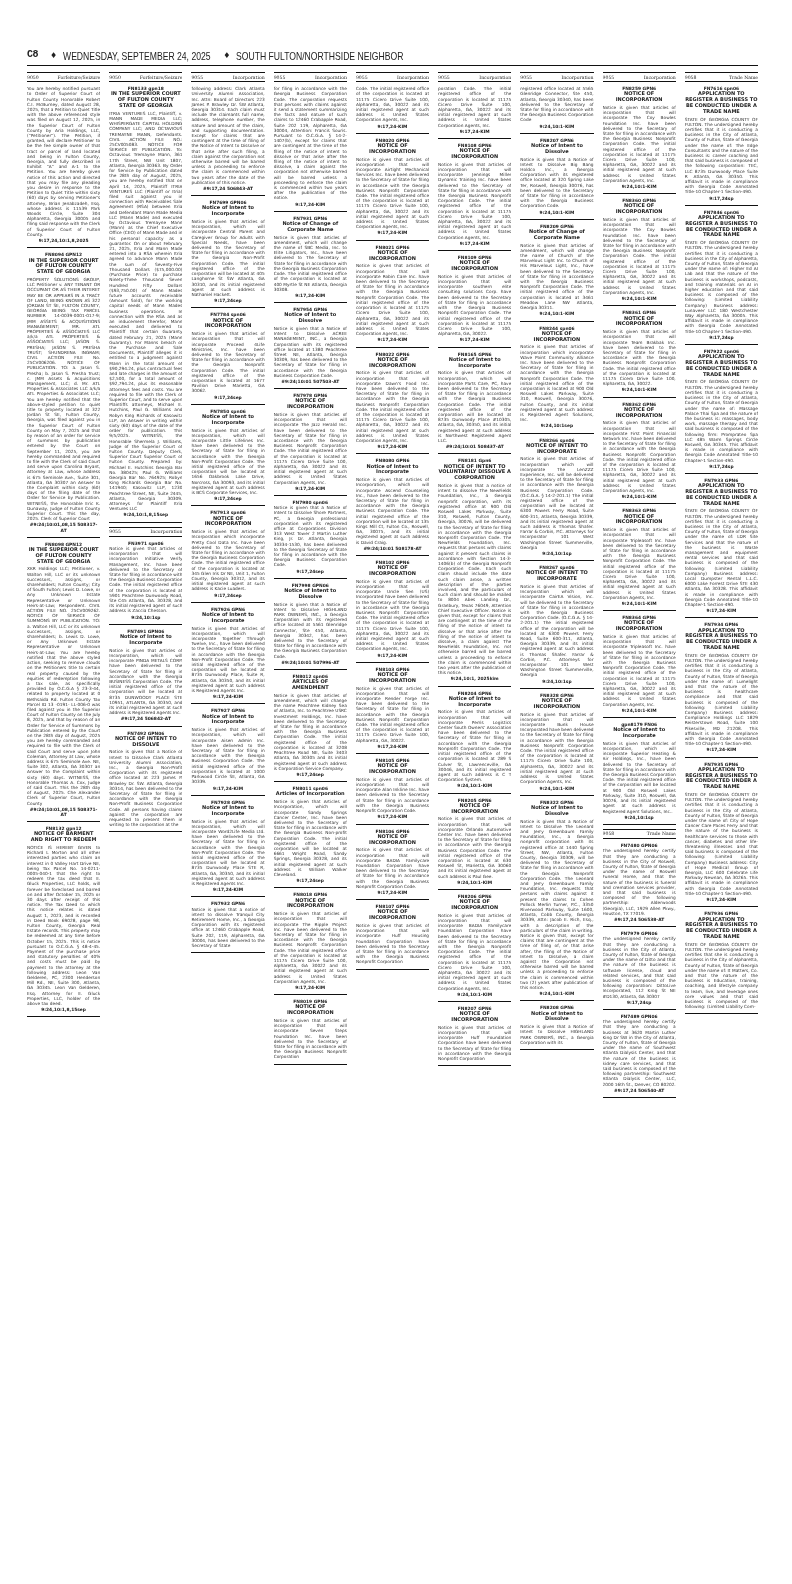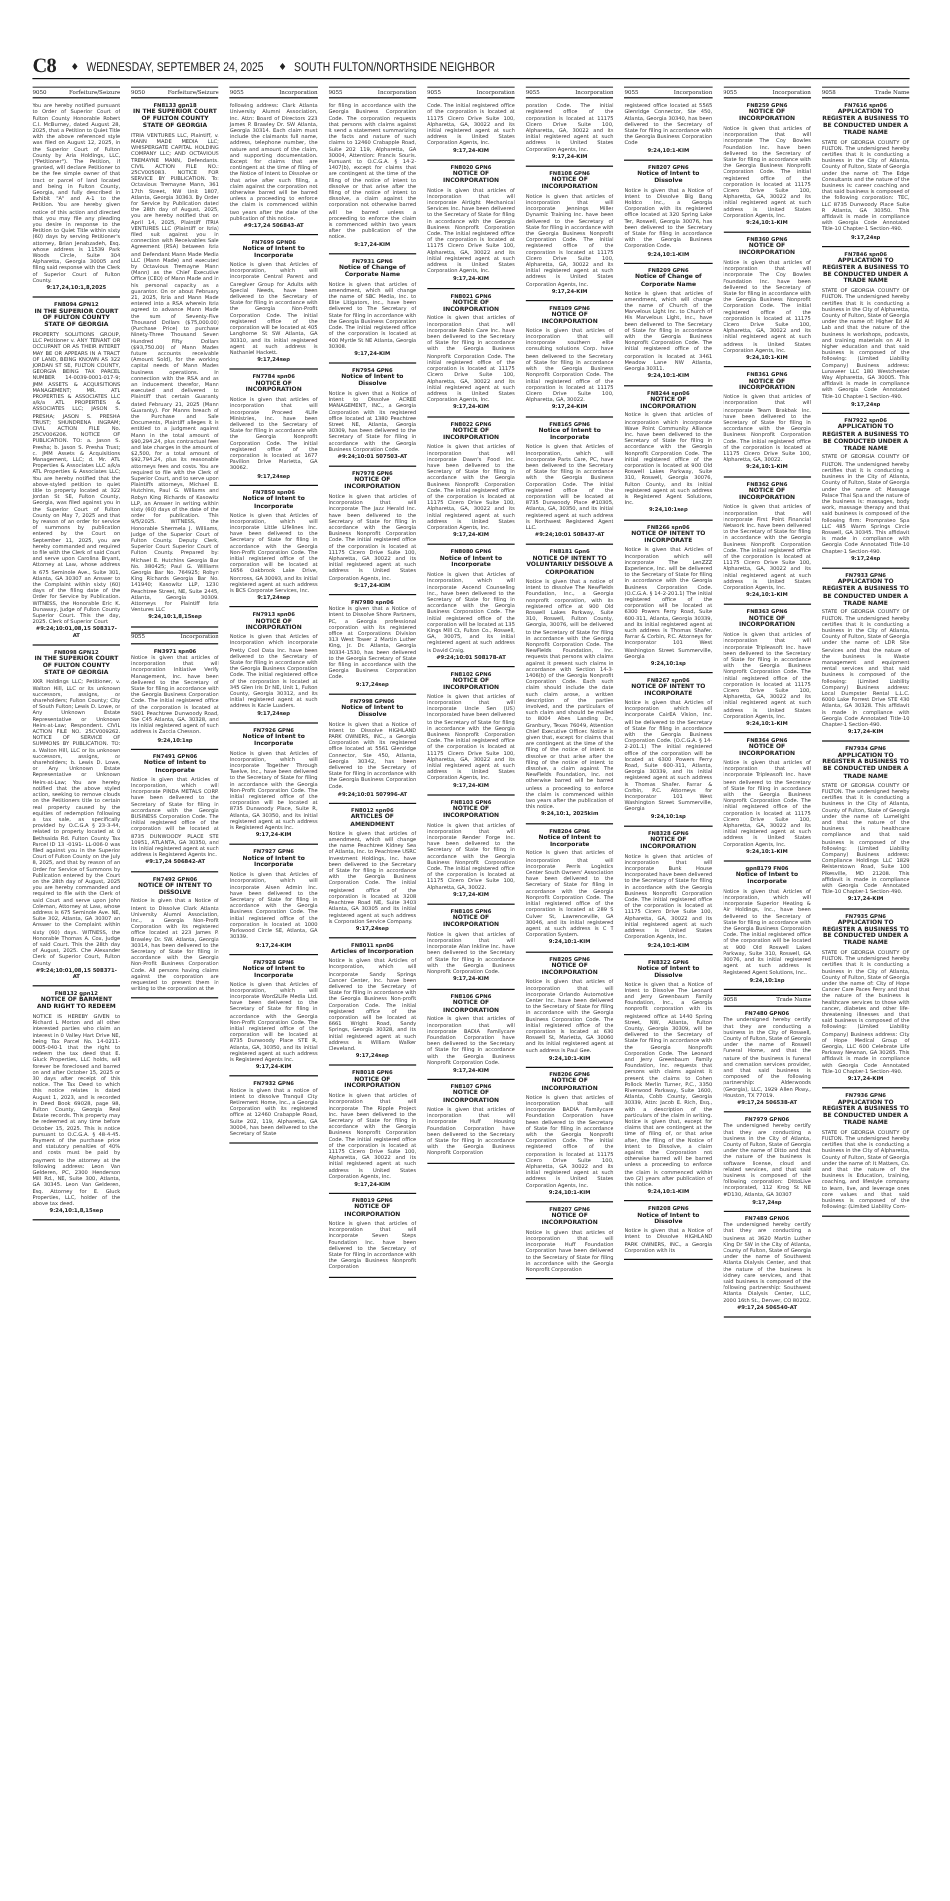--- a/index.html
+++ b/index.html
@@ -1,18 +1,18 @@
 <!DOCTYPE html>
 <html><head>
 <meta charset="utf-8">
 <style>
   html,body{margin:0;padding:0;background:#fff;}
   body{width:792px;height:1584px;overflow:hidden;position:relative;font-family:"DejaVu Sans",sans-serif;color:#222;}
   .masthead{position:absolute;left:27px;top:44px;width:731px;height:22px;border-bottom:1.5px solid #111;display:flex;align-items:flex-end;padding-bottom:3px;box-sizing:border-box;}
-  .masthead .page{font-family:Liberation Serif, serif;font-weight:bold;font-size:17px;letter-spacing:-0.5px;margin-right:6px;line-height:14px;}
+  .masthead .page{font-family:Liberation Mono, monospace;font-weight:bold;font-size:10px;letter-spacing:-0.5px;margin-right:6px;line-height:14px;}
   .masthead .sep{font-size:8px;margin:0 6px;line-height:12px;}
   .masthead .txt{font-family:"Liberation Sans",sans-serif;font-size:10.5px;line-height:12px;transform:scaleX(0.82);transform-origin:left;white-space:nowrap;}
   .cols{position:absolute;left:27px;top:72px;width:731px;height:1500px;display:flex;gap:9px;}
   .col{width:84px;height:100%;overflow:hidden;font-size:4.3px;line-height:5.2px;}
   .sechead{display:flex;justify-content:space-between;border-top:1.2px solid #111;border-bottom:1.2px solid #111;padding:1.5px 0;margin:0 0 4px 0;font-family:"DejaVu Serif",serif;font-size:4.6px;}
   .notice{margin-bottom:3px;}
   .notice .id{text-align:center;font-weight:bold;font-size:4.4px;line-height:5.2px;}
   .notice .title{text-align:center;font-weight:bold;font-size:5px;line-height:5.8px;margin-bottom:2px;}
   .notice .body{text-align:justify;color:#333;}
   .notice .run{text-align:center;font-weight:bold;font-size:4.4px;margin-top:1px;}

